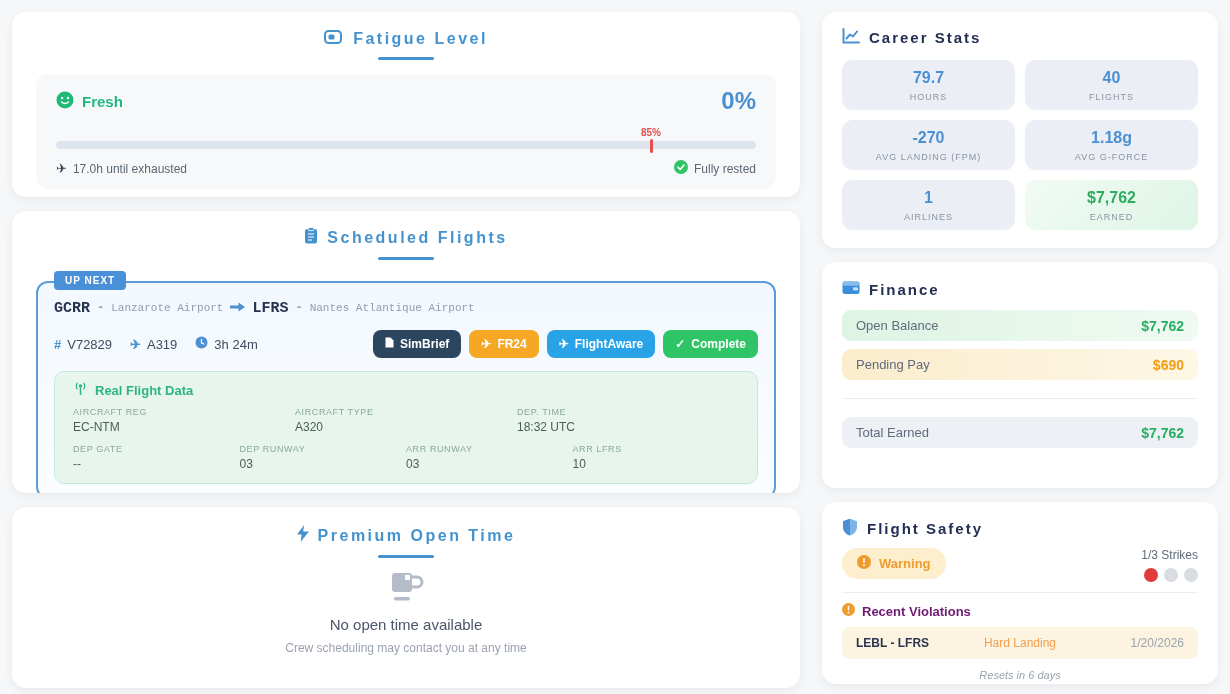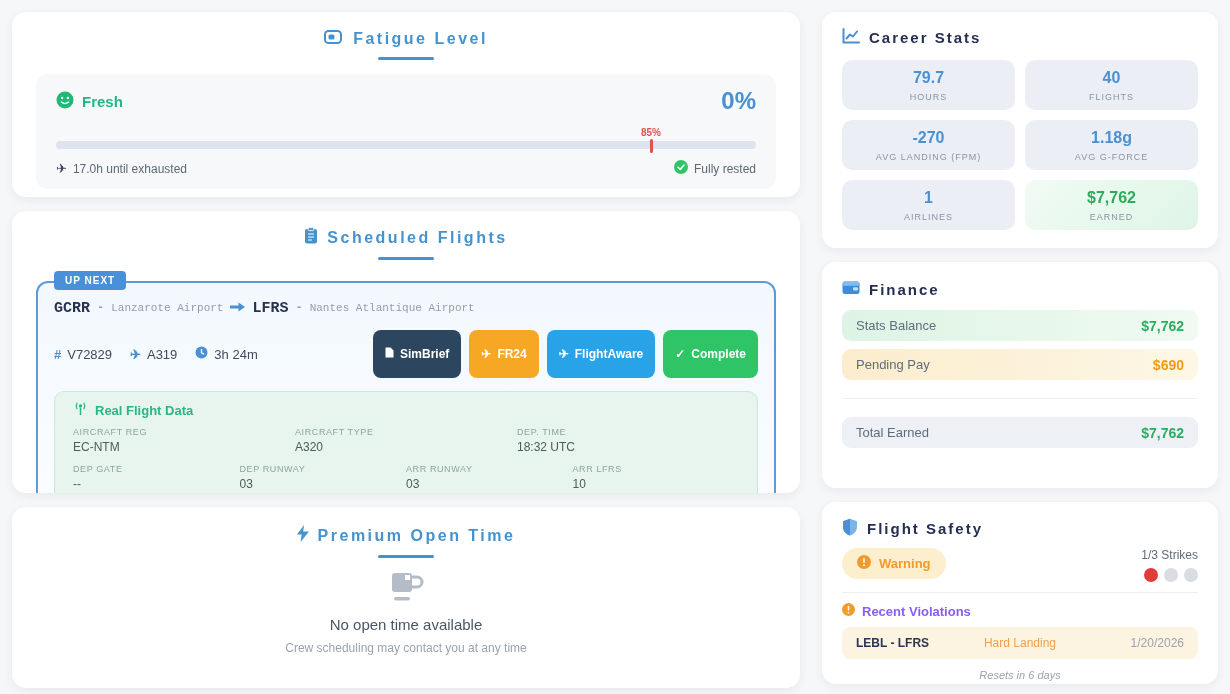--- a/index.html
+++ b/index.html
@@ -42,21 +42,21 @@
             font-weight:bold; letter-spacing:1px; padding:4px 11px; border-radius:4px; }
   .route { display:flex; align-items:center; gap:7px;font-family:Liberation Mono, monospace; }
   .route .code { color:#27324f; font-weight:bold; font-size:15px; }
   .route .sep { color:#9aa3b2; font-weight:bold; font-size:12px; }
   .route .name { color:#939cab; font-size:11px; }
   .meta-row { display:flex; align-items:center; margin-top:13px; }
   .meta { display:flex; align-items:center; gap:6px; margin-right:18px; color:#414b5f; font-size:13px; }
   .meta .ic { color:#4a90d2; font-weight:bold; font-size:13px; }
   .btns { margin-left:auto; display:flex; gap:8px; }
   .btn { display:flex; align-items:center; gap:6px; border:none; border-radius:8px; color:#fff;
-         font-family:"Liberation Sans", sans-serif; font-size:12px; font-weight:bold; padding:17px 12px; cursor:pointer; }
+         font-family:"Liberation Sans", sans-serif; font-size:12px; font-weight:bold; padding:7px 12px; cursor:pointer; }
   .btn-simbrief { background:#2d4660; }
   .btn-fr24 { background:#f6a724; }
   .btn-fa { background:#29a3e8; }
   .btn-complete { background:#2fc566; }
   .btn .wglyph { font-size:12px; }
   .realdata { margin-top:13px; background:#e7f5ee; border:1px solid #c7e9da; border-radius:10px; padding:10px 18px 12px; }
   .rd-title { display:flex; align-items:center; gap:7px; color:#2cb583; font-weight:bold; font-size:13px; }
   .rd-row1 { display:grid; grid-template-columns:1fr 1fr 1fr; margin-top:9px; }
   .rd-row2 { display:grid; grid-template-columns:1fr 1fr 1fr 1fr; margin-top:10px; }
   .rd-label { color:#8aa89a; font-size:9px; letter-spacing:.6px; }
@@ -94,21 +94,21 @@
   
   .safety-card { height:182px; padding:16px 20px; }
   .safe-status { display:flex; justify-content:space-between; align-items:flex-start; margin-top:9px; }
   .warn-pill { display:flex; align-items:center; gap:8px; background:#fdeecd; color:#f09b2e;
                font-weight:bold; font-size:13px; padding:7px 15px; border-radius:18px; }
   .strikes { text-align:right; }
   .strikes-label { color:#5f6b7a; font-size:12px; }
   .dots { display:flex; gap:6px; justify-content:flex-end; margin-top:6px; }
   .dot { width:14px; height:14px; border-radius:50%; background:#d9dce1; }
   .dot.active { background:#e03c3c; }
-  .viol-title { display:flex; align-items:center; gap:7px; color:#8b5cf6; font-weight:bold; font-size:13px; }
+  .viol-title { display:flex; align-items:center; gap:7px; color:#701a75; font-weight:bold; font-size:13px; }
   .viol-row { display:flex; align-items:flex-end; margin-top:8px; background:#fdf3e1; border-radius:8px; padding:9px 14px; }
   .viol-route { flex:1; color:#2c3550; font-weight:bold; font-size:12px; }
   .viol-type { flex:1; text-align:center; color:#f0a04e; font-size:12px; }
   .viol-date { flex:1; text-align:right; color:#9aa3b0; font-size:12px; }
   .reset-note { text-align:center; font-style:italic; color:#9aa3b0; font-size:11px; margin-top:10px; }
 </style>
 </head>
 <body>
 
 <div class="layout">
@@ -353,21 +353,21 @@
           <svg width="18" height="15" viewBox="0 0 18 15">
               <rect x="0.5" y="1.5" width="17" height="12.5" rx="2.5" fill="#3b8ede"></rect>
               <rect x="0.5" y="1.5" width="17" height="4.2" rx="2" fill="#85bcee"></rect>
               <rect x="11" y="7.2" width="5" height="3.2" rx="1.2" fill="#c6e0f8"></rect>
             </svg>
         </span>
         <span>Finance</span>
       </div>
       <div class="fin-rows">
         <div class="fin-row row-green">
-          <span class="fl">Stats Balance</span>
+          <span class="fl">Open Balance</span>
           <span class="fv val-green">$7,762</span>
         </div>
         <div class="fin-row row-yellow">
           <span class="fl">Pending Pay</span>
           <span class="fv val-orange">$690</span>
         </div>
         <div class="divider"></div>
         <div class="fin-row row-gray">
           <span class="fl">Total Earned</span>
           <span class="fv val-green">$7,762</span>

